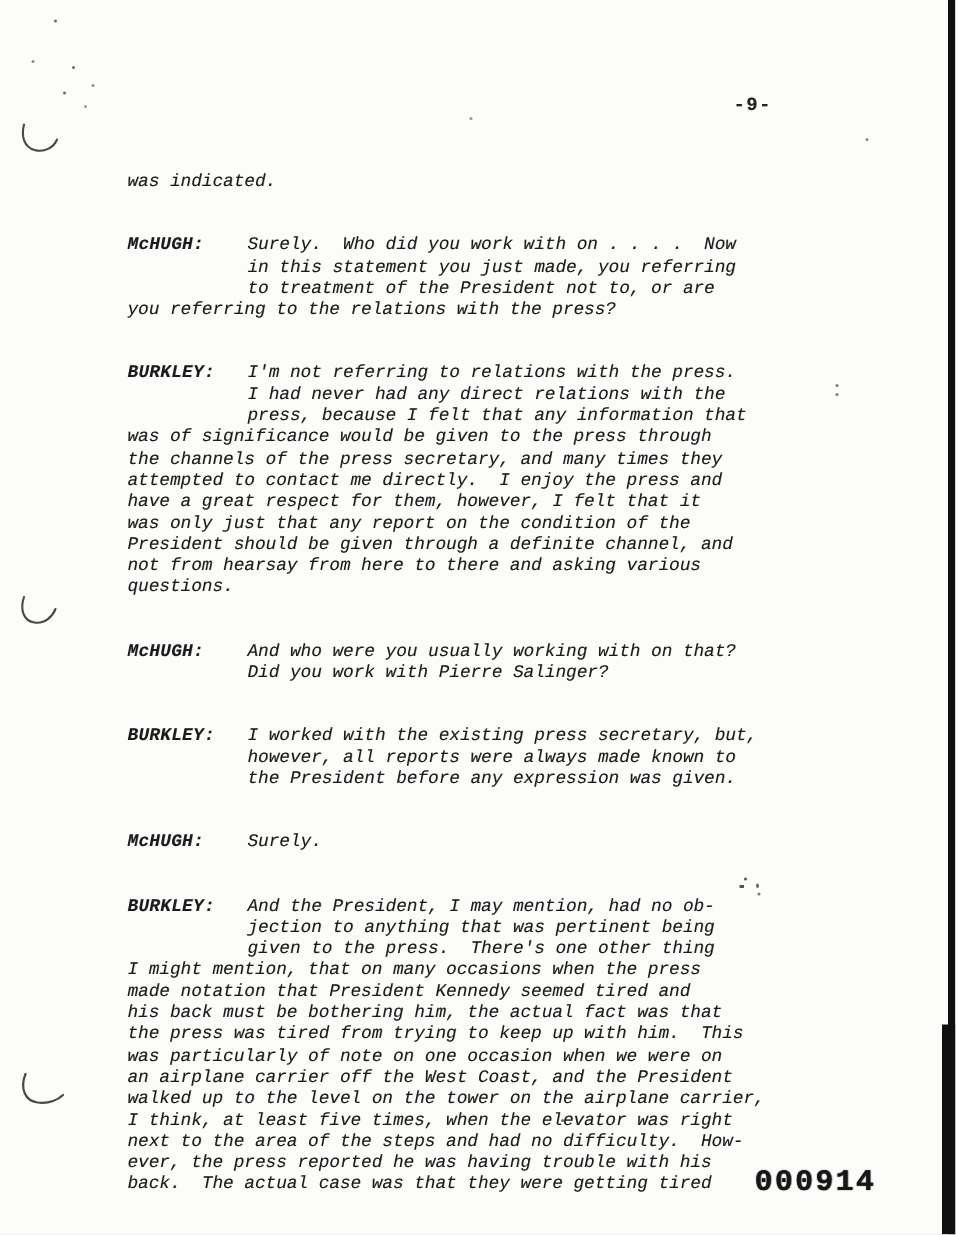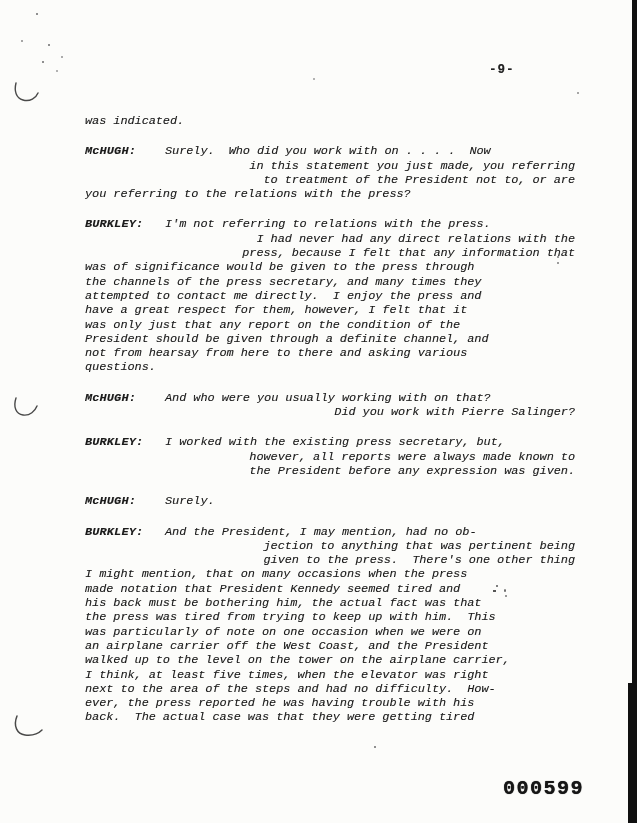--- a/index.html
+++ b/index.html
@@ -31,22 +31,22 @@
   
   .body {
     position:absolute; left:85px; top:114px; width:490px;
     font-size:11.8px; line-height:14.3px;
     text-shadow:0.3px 0.3px 0 rgba(25,25,25,0.35);
     white-space:pre-wrap;
     font-style:italic;
   }
   .entry + .entry { margin-top:16px; }
   .line { white-space:pre; }
-  .line.indent { padding-left:80px;text-align:right; }
-  .speaker { display:inline-block; width:80px; font-weight:bold; letter-spacing:0.2px; }
+  .line.indent { padding-left:80px; }
+  .speaker { display:inline-block; width:80px; font-weight:bold; letter-spacing:0.2px;margin-top:12px; }
   
   .stamp {
     position:absolute; left:503px; top:777px;
     font-size:20px; font-weight:bold; letter-spacing:1.5px;
     color:#161616;
     text-shadow:0 0 0.8px rgba(0,0,0,0.85), 0.6px 0 0 rgba(0,0,0,0.35);
   }
   
   .mark { position:absolute; opacity:0.85; }
   .mark-1 { left:13px; top:82px; }
@@ -102,15 +102,15 @@
   <i class="dot d11"></i>
   <i class="dot d12"></i>
   <i class="dot d13"></i>
   <i class="dot d14"></i>
   <i class="dot d15"></i>
 
   <div class="page-number">-9-</div>
 
   <div class="body"><div class="entry"><div class="line">was indicated.</div></div><div class="entry"><div class="line"><span class="speaker">McHUGH:</span><span>Surely.  Who did you work with on . . . .  Now</span></div><div class="line indent">in this statement you just made, you referring</div><div class="line indent">to treatment of the President not to, or are</div><div class="line">you referring to the relations with the press?</div></div><div class="entry"><div class="line"><span class="speaker">BURKLEY:</span><span>I'm not referring to relations with the press.</span></div><div class="line indent">I had never had any direct relations with the</div><div class="line indent">press, because I felt that any information that</div><div class="line">was of significance would be given to the press through</div><div class="line">the channels of the press secretary, and many times they</div><div class="line">attempted to contact me directly.  I enjoy the press and</div><div class="line">have a great respect for them, however, I felt that it</div><div class="line">was only just that any report on the condition of the</div><div class="line">President should be given through a definite channel, and</div><div class="line">not from hearsay from here to there and asking various</div><div class="line">questions.</div></div><div class="entry"><div class="line"><span class="speaker">McHUGH:</span><span>And who were you usually working with on that?</span></div><div class="line indent">Did you work with Pierre Salinger?</div></div><div class="entry"><div class="line"><span class="speaker">BURKLEY:</span><span>I worked with the existing press secretary, but,</span></div><div class="line indent">however, all reports were always made known to</div><div class="line indent">the President before any expression was given.</div></div><div class="entry"><div class="line"><span class="speaker">McHUGH:</span><span>Surely.</span></div></div><div class="entry"><div class="line"><span class="speaker">BURKLEY:</span><span>And the President, I may mention, had no ob-</span></div><div class="line indent">jection to anything that was pertinent being</div><div class="line indent">given to the press.  There's one other thing</div><div class="line">I might mention, that on many occasions when the press</div><div class="line">made notation that President Kennedy seemed tired and</div><div class="line">his back must be bothering him, the actual fact was that</div><div class="line">the press was tired from trying to keep up with him.  This</div><div class="line">was particularly of note on one occasion when we were on</div><div class="line">an airplane carrier off the West Coast, and the President</div><div class="line">walked up to the level on the tower on the airplane carrier,</div><div class="line">I think, at least five times, when the elevator was right</div><div class="line">next to the area of the steps and had no difficulty.  How-</div><div class="line">ever, the press reported he was having trouble with his</div><div class="line">back.  The actual case was that they were getting tired</div></div></div>
 
-  <div class="stamp">000599</div>
+  <div class="stamp">000914</div>
 
 </div>
 
 </body></html>

